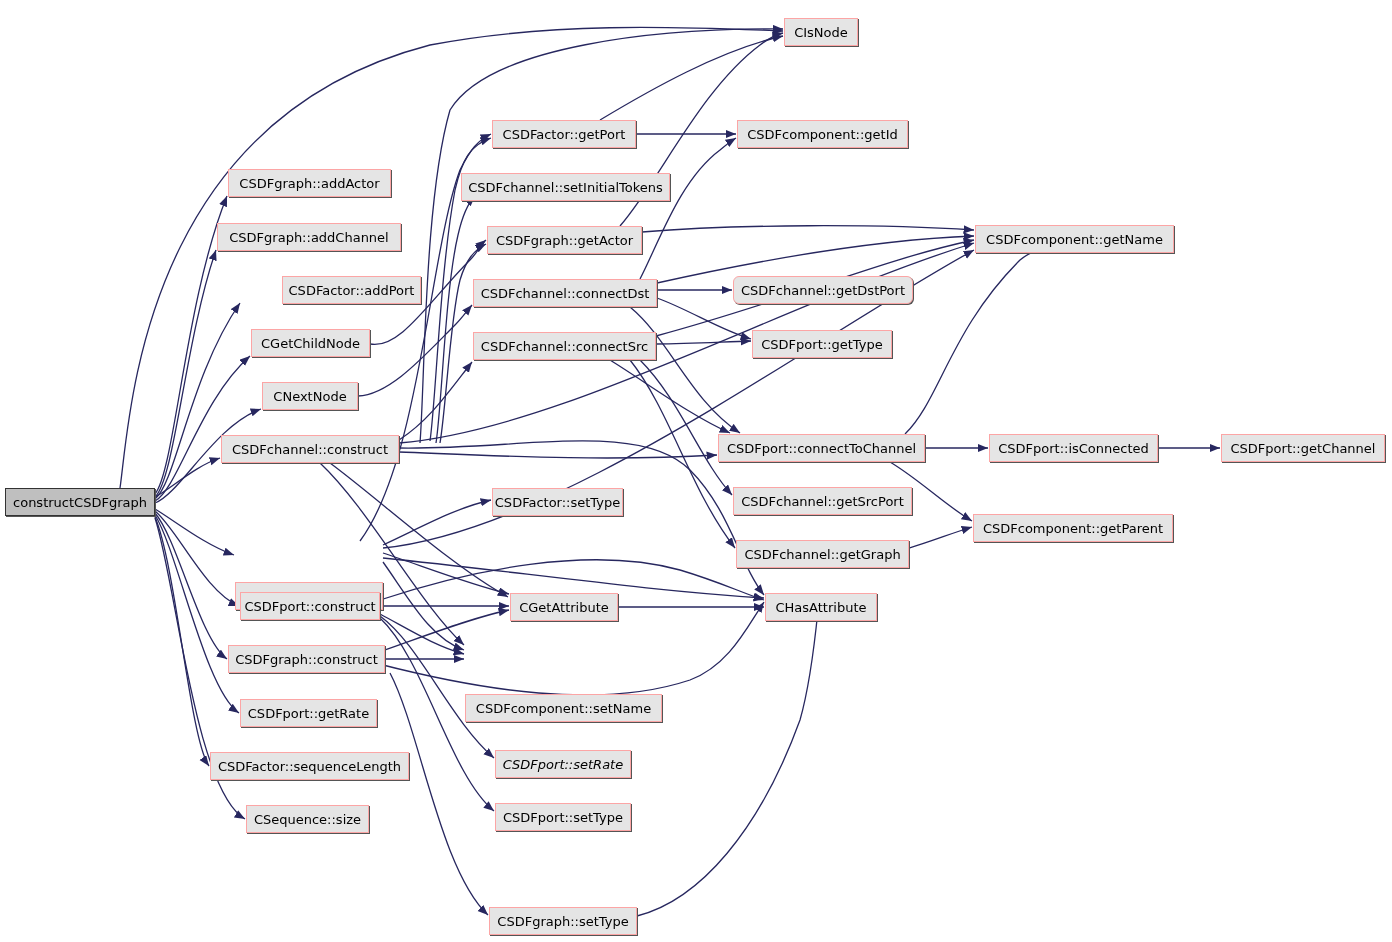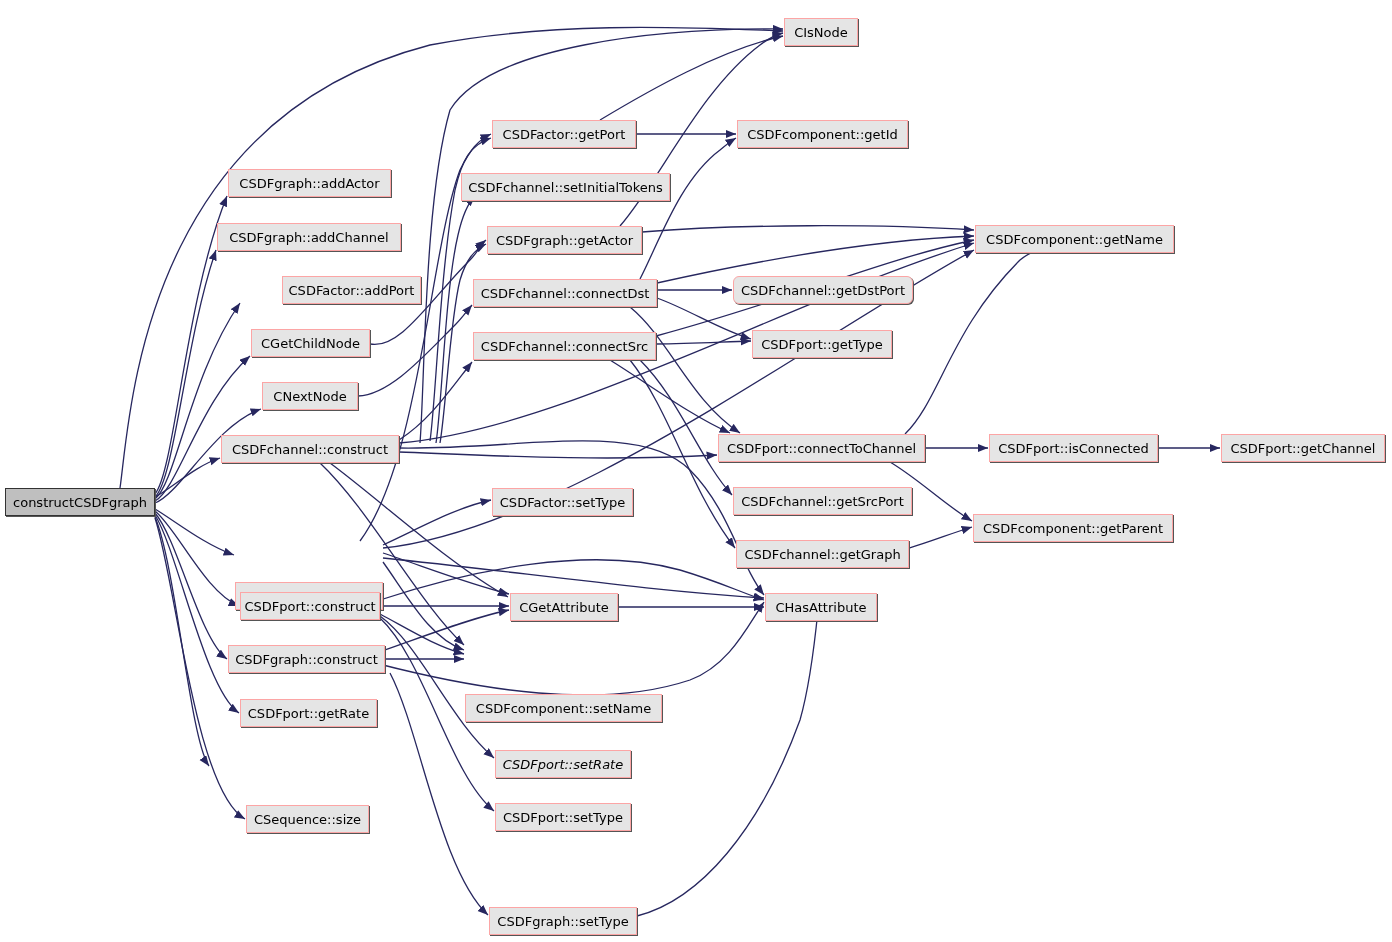--- a/index.html
+++ b/index.html
@@ -158,39 +158,42 @@
       </div>
       <div class="node" style="left: 240px; top: 592px; width: 140px;">
         <span class="node-label">CSDFport::construct</span>
       </div>
       <div class="node" style="left: 228px; top: 645px; width: 157px;">
         <span class="node-label">CSDFgraph::construct</span>
       </div>
       <div class="node" style="left: 240px; top: 699px; width: 137px;">
         <span class="node-label">CSDFport::getRate</span>
       </div>
+      <div class="node" style="left: 210px; top: 752px; width: 199px;">
+        <span class="node-label">CSDFactor::sequenceLength</span>
+      </div>
       <div class="node" style="left: 246px; top: 805px; width: 123px;">
         <span class="node-label">CSequence::size</span>
       </div>
       <div class="node" style="left: 492px; top: 120px; width: 144px;">
         <span class="node-label">CSDFactor::getPort</span>
       </div>
       <div class="node" style="left: 461px; top: 173px; width: 209px;">
         <span class="node-label">CSDFchannel::setInitialTokens</span>
       </div>
       <div class="node" style="left: 487px; top: 226px; width: 155px;">
         <span class="node-label">CSDFgraph::getActor</span>
       </div>
       <div class="node" style="left: 473px; top: 279px; width: 184px;">
         <span class="node-label">CSDFchannel::connectDst</span>
       </div>
       <div class="node" style="left: 473px; top: 332px; width: 183px;">
         <span class="node-label">CSDFchannel::connectSrc</span>
       </div>
-      <div class="node" style="left: 492px; top: 488px; width: 141px; justify-content: center;">
+      <div class="node" style="left: 492px; top: 488px; width: 131px; justify-content: center;">
         <span class="node-label">CSDFactor::setType</span>
       </div>
       <div class="node" style="left: 510px; top: 593px; width: 108px;">
         <span class="node-label">CGetAttribute</span>
       </div>
       <div class="node" style="left: 465px; top: 658px; width: 197px; margin-top: 36px;">
         <span class="node-label">CSDFcomponent::setName</span>
       </div>
       <div class="node" style="left: 495px; top: 750px; width: 136px; font-style: italic;">
         <span class="node-label">CSDFport::setRate</span>

